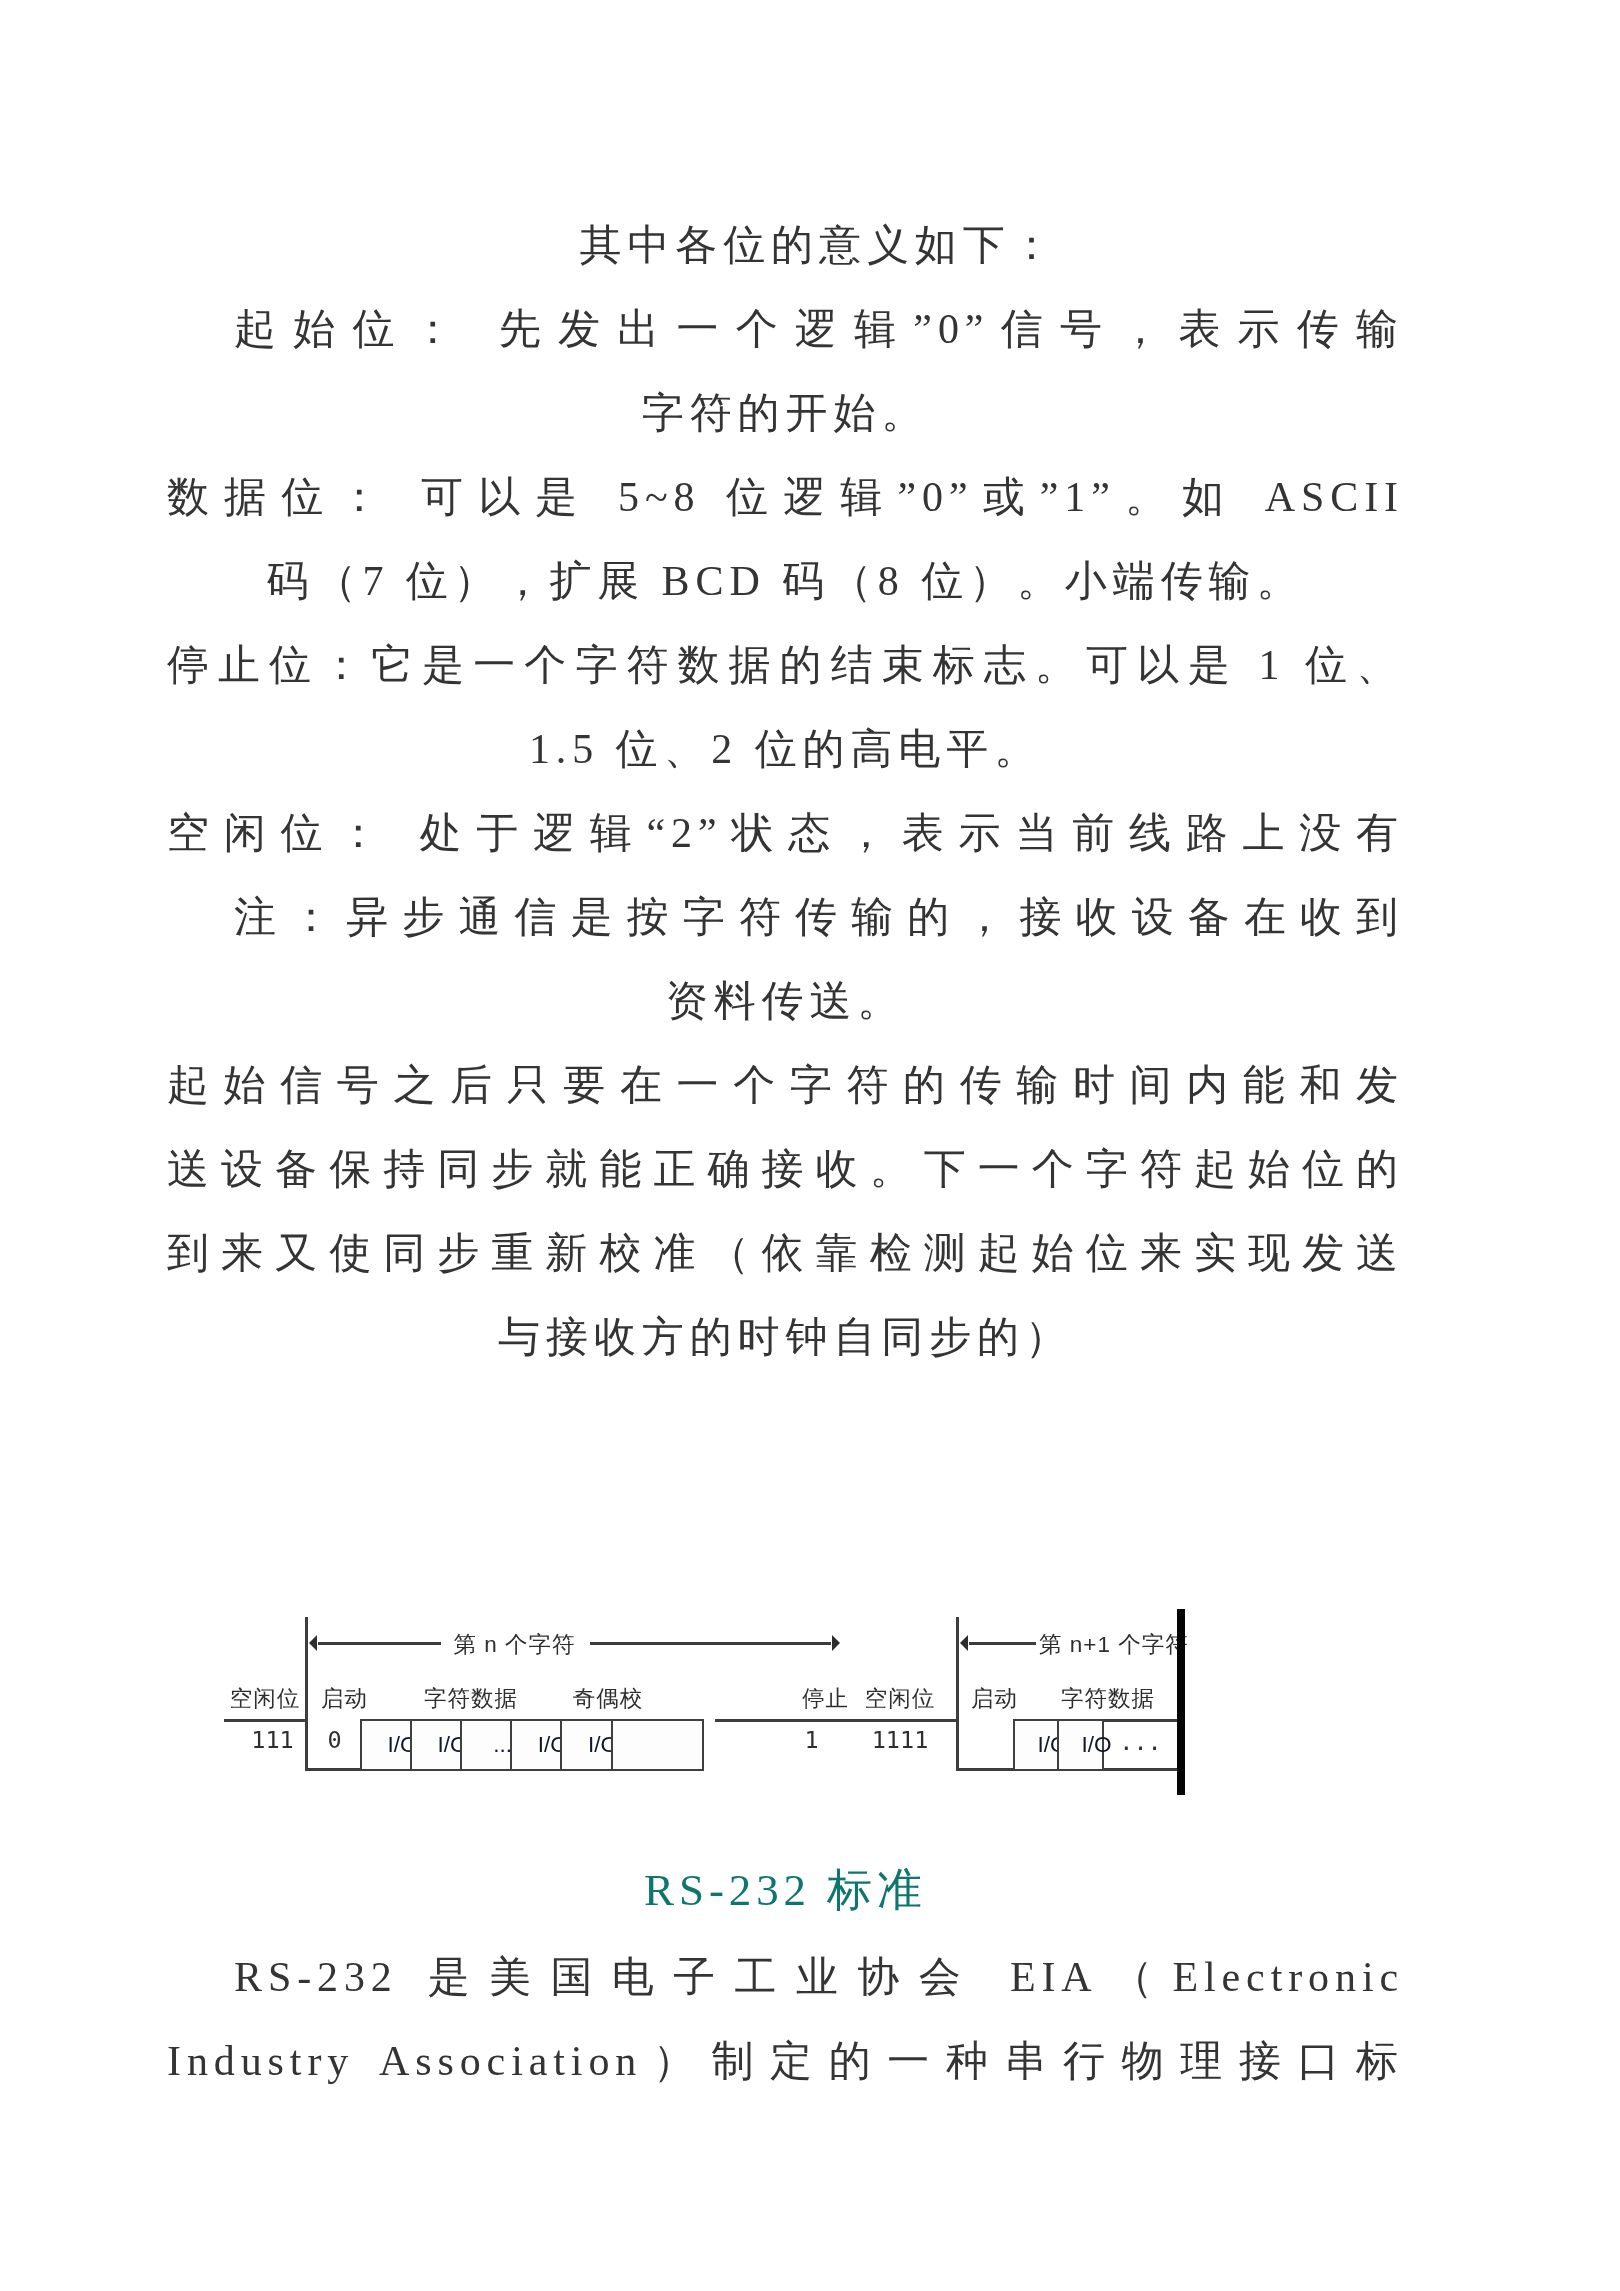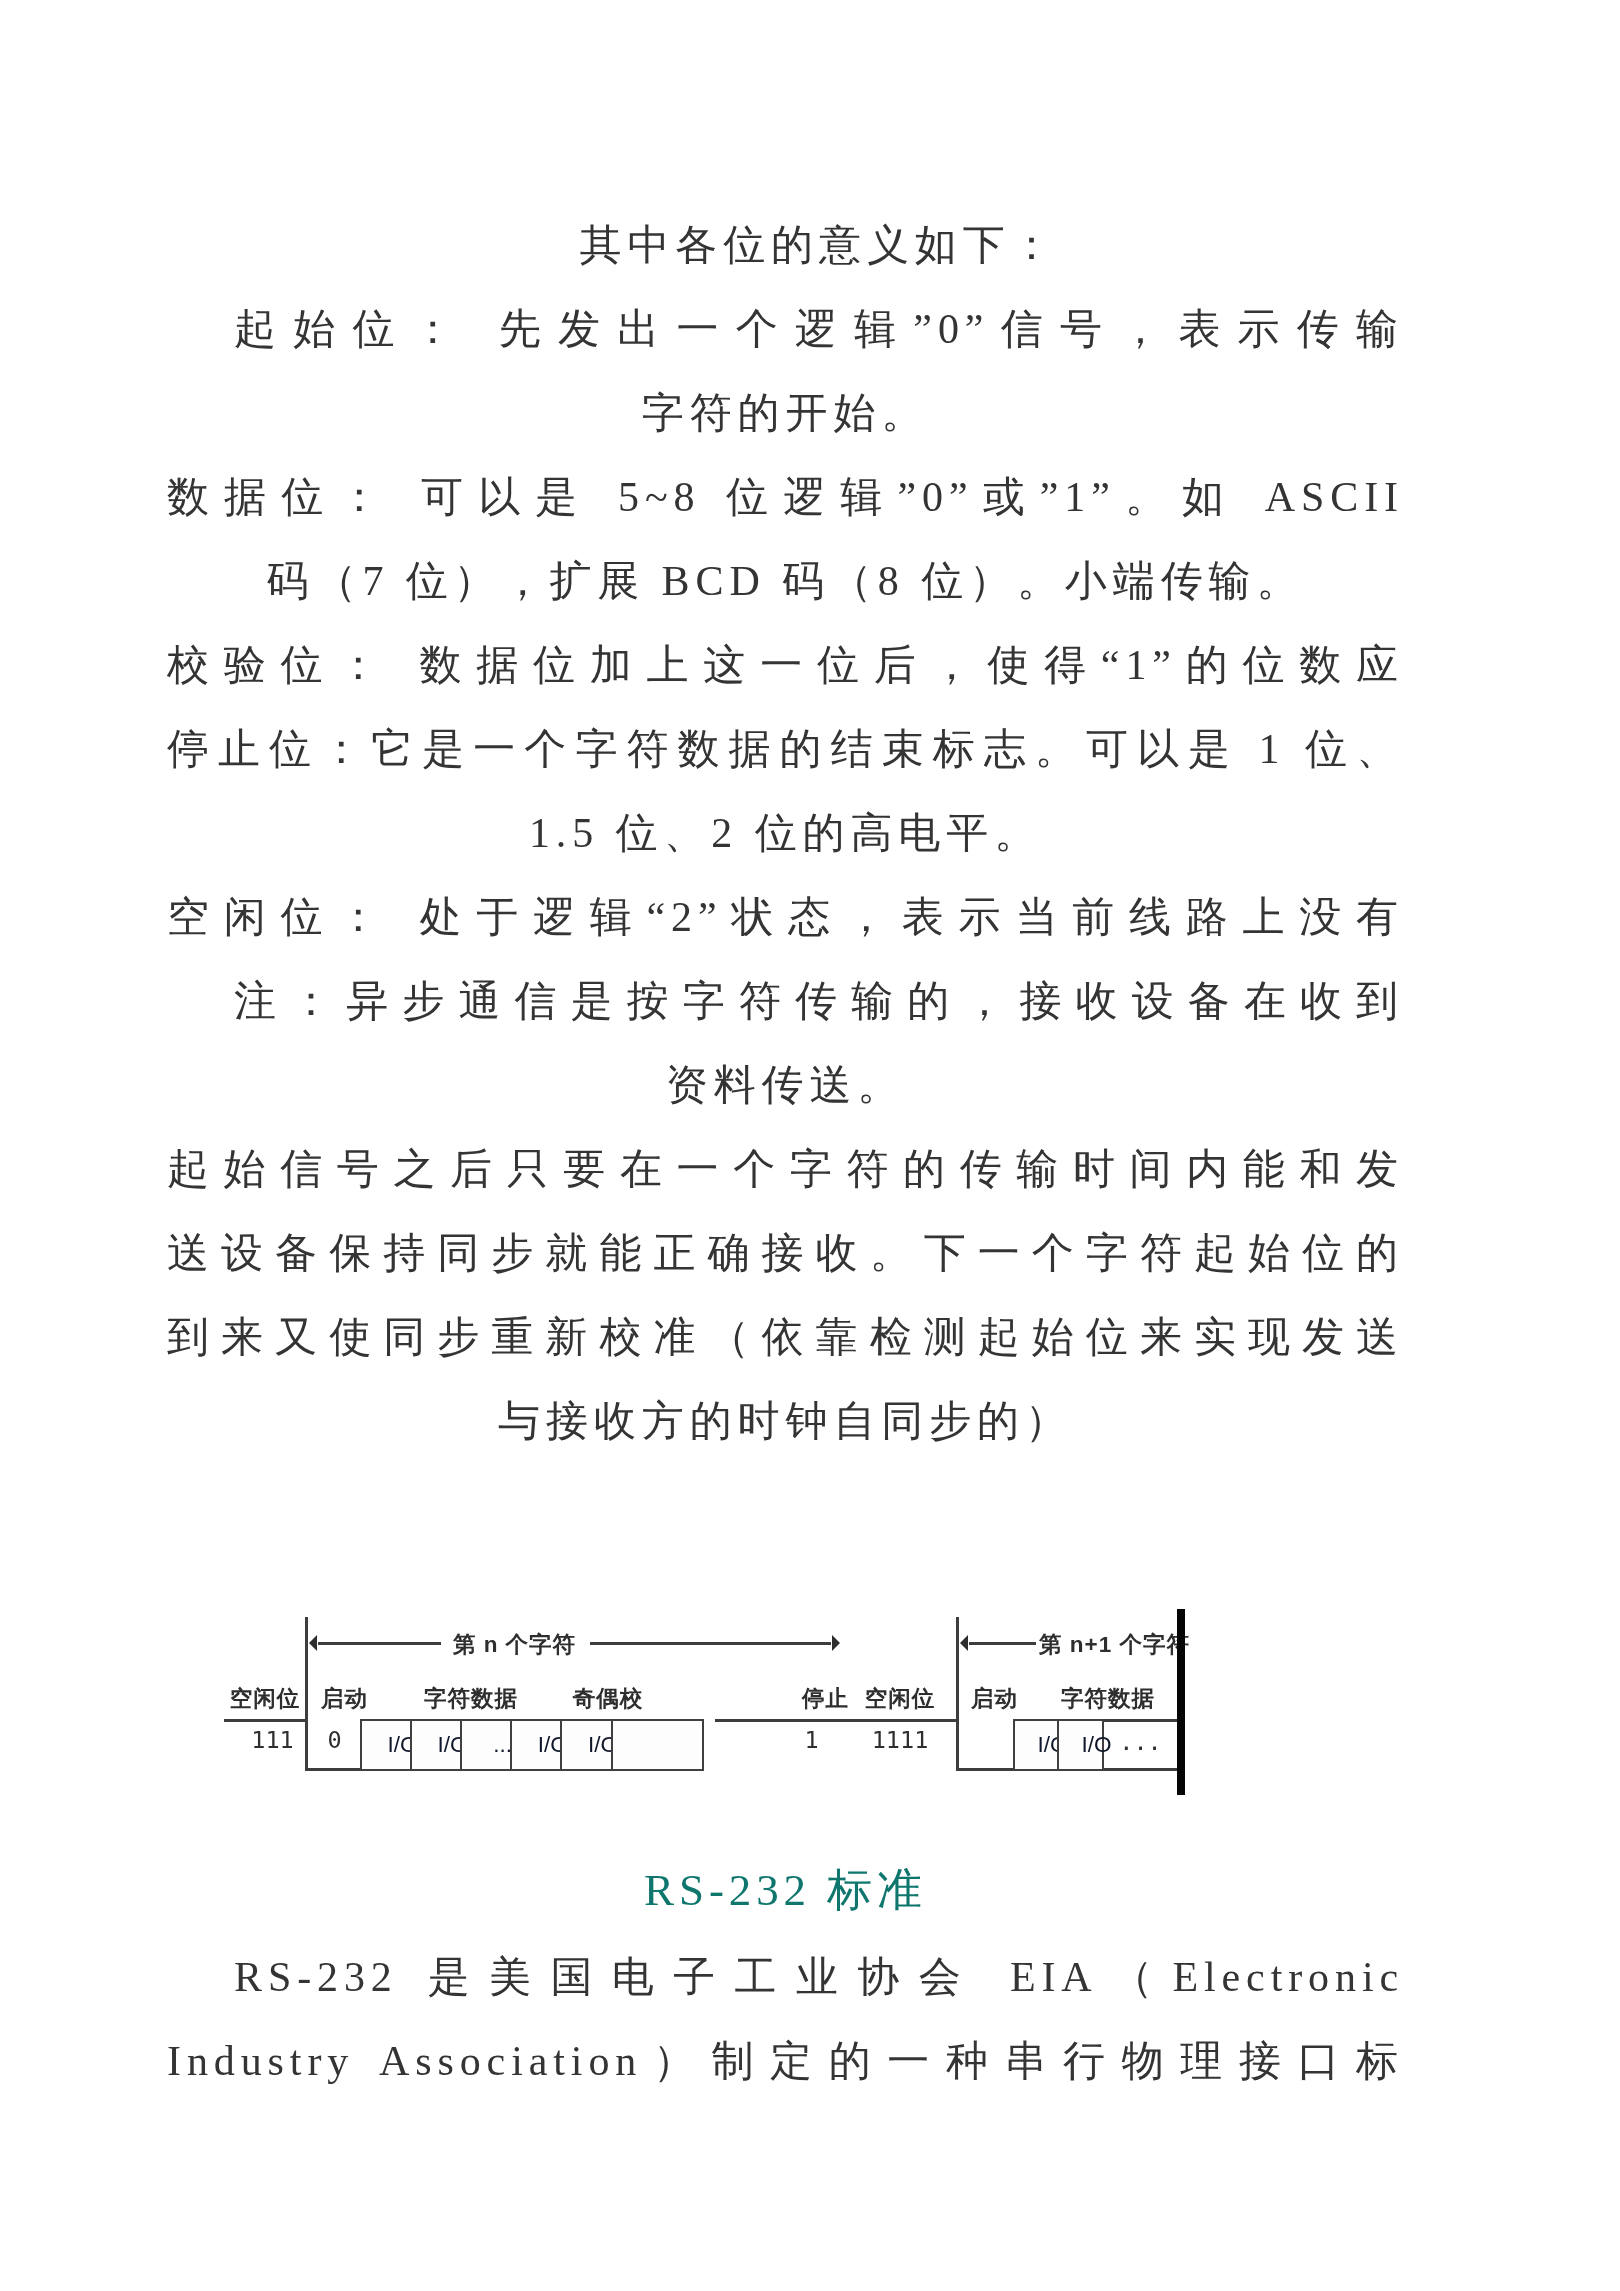--- a/index.html
+++ b/index.html
@@ -41,21 +41,21 @@
     position:absolute;left:167px;top:1603px;width:1059px;height:208px;
     font-family:"Liberation Sans","DejaVu Sans",sans-serif;
   }
   .hline{position:absolute;height:2.9px;background:#3d3d3d;}
   .vline{position:absolute;width:2.9px;background:#3d3d3d;}
   .arrowhead{position:absolute;width:0;height:0;border:8.8px solid transparent;}
   .arrowhead.left{border-right-color:#2d2d2d;border-left-width:0;}
   .arrowhead.right{border-left-color:#2d2d2d;border-right-width:0;}
   .d-label{
     position:absolute;
-    font-size:22.5px;font-weight:bold;color:#2e2e2e;
+    font-size:22.5px;font-weight:normal;color:#2e2e2e;
     letter-spacing:1px;white-space:nowrap;text-align:center;
   }
   .d-value{
     position:absolute;
     font-family:"DejaVu Sans Mono","Liberation Mono",monospace;
     font-size:23.5px;color:#2f2f2f;text-align:center;white-space:nowrap;
   }
   .cells{position:absolute;display:flex;}
   .cell{
     box-sizing:border-box;
@@ -75,21 +75,20 @@
 <body>
 
 <div class="page">
 
   <div class="textblock tb-main">
     <div class="line indent">其中各位的意义如下：</div>
     <div class="line indent fill">起始位： 先发出一个逻辑”0”信号，表示传输</div>
     <div class="line">字符的开始。</div>
     <div class="line fill">数据位： 可以是 5~8 位逻辑”0”或”1”。如 ASCII</div>
     <div class="line">码（7 位），扩展 BCD 码（8 位）。小端传输。</div>
-    <div class="line fill">校验位： 数据位加上这一位后，使得“1”的位数应</div>
     <div class="line fill">停止位：它是一个字符数据的结束标志。可以是 1 位、</div>
     <div class="line">1.5 位、2 位的高电平。</div>
     <div class="line fill">空闲位： 处于逻辑“2”状态，表示当前线路上没有</div>
     <div class="line indent fill">注：异步通信是按字符传输的，接收设备在收到</div>
     <div class="line">资料传送。</div>
     <div class="line fill">起始信号之后只要在一个字符的传输时间内能和发</div>
     <div class="line fill">送设备保持同步就能正确接收。下一个字符起始位的</div>
     <div class="line fill">到来又使同步重新校准（依靠检测起始位来实现发送</div>
     <div class="line">与接收方的时钟自同步的）</div>
   </div>

